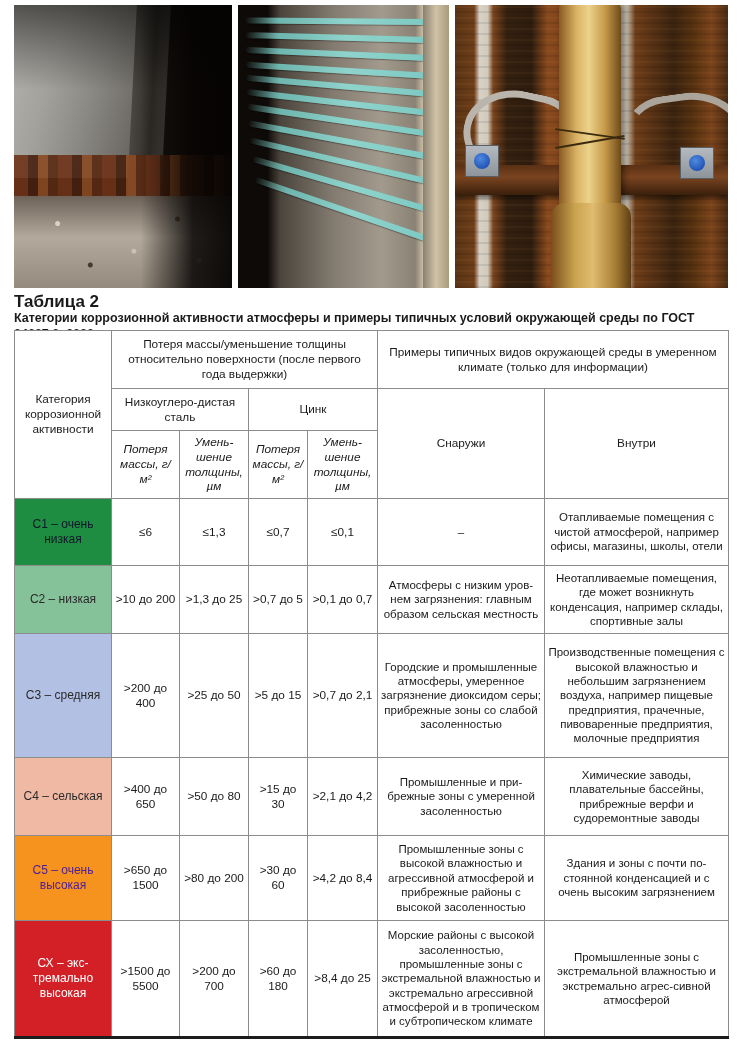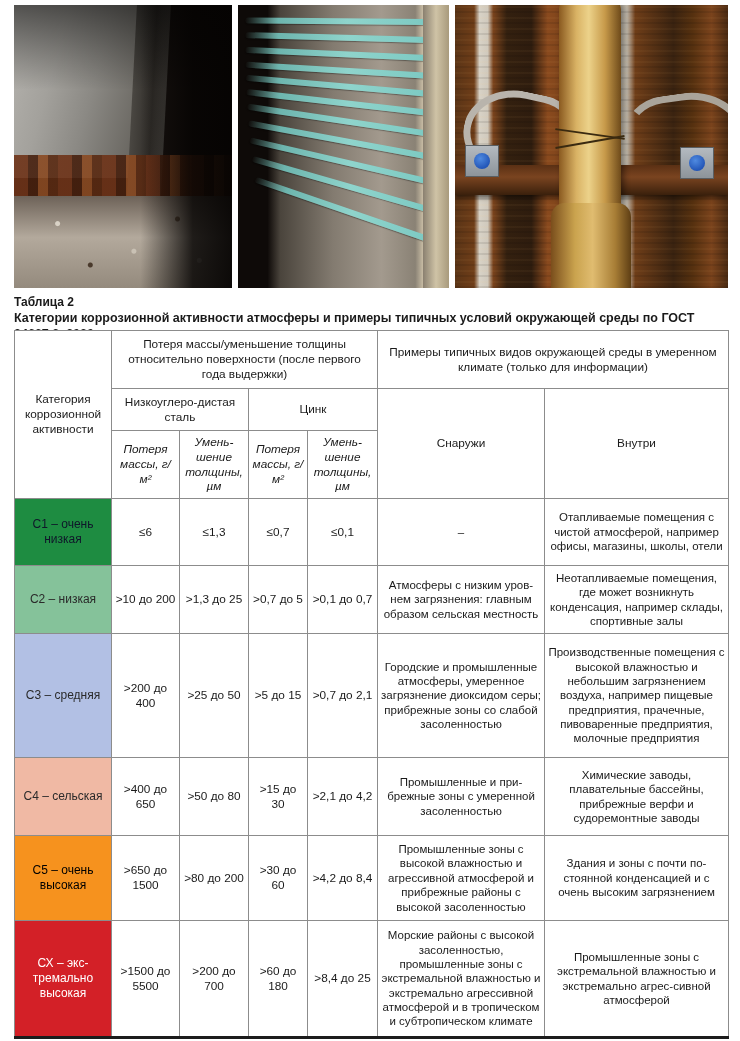--- a/index.html
+++ b/index.html
@@ -67,21 +67,21 @@
     background:linear-gradient(90deg,#8a5a20,#d9b264 28%,#ecd28a 48%,#c79a4a 74%,#6e4a1a);
     border-radius:10px; box-shadow:3px 0 6px rgba(0,0,0,.45); }
   .p3-pipe-bulge { position:absolute; left:96px; top:198px; width:80px; height:100px;
     background:linear-gradient(90deg,#7a4e1c,#caa34e 30%,#e0bc70 52%,#a87e36 80%,#5e3e14);
     border-radius:14px 14px 6px 6px; }
   .p3-tie { position:absolute; left:100px; top:128px; width:70px; height:2px; background:#3a2a10; transform:rotate(8deg); }
   .p3-tie2 { position:absolute; left:100px; top:136px; width:70px; height:2px; background:#3a2a10; transform:rotate(-10deg); }
 
   
   .caption-block { position:absolute; left:14px; top:294px; width:714px; }
-  .caption-label { font-weight:bold; font-size:12px; line-height:16px; }
+  .caption-label { font-weight:bold; font-size:17px; line-height:16px; }
   .caption-text  { font-weight:bold; font-size:12.5px; line-height:16px; }
 
   
   .tbl-wrap { position:absolute; left:14px; top:330px; width:714px; }
   table { border-collapse:collapse; table-layout:fixed; width:714px;
     border:1px solid #555; border-bottom:3px solid #1c1c1c; }
   th, td { border:1px solid #8c8c8c; text-align:center; vertical-align:middle;
     font-size:11.8px; line-height:1.25; padding:2px 3px; font-weight:normal; }
   thead th { color:#1a1a1a; background:#fff; }
   td.example { font-size:11.5px; }
@@ -205,21 +205,21 @@
         <tr class="r3">
           <td class="cat" style="background-color: rgb(240, 185, 164); color: rgb(42, 42, 42);">С4 – сельская</td>
           <td>&gt;400 до 650</td>
           <td>&gt;50 до 80</td>
           <td>&gt;15 до 30</td>
           <td>&gt;2,1 до 4,2</td>
           <td class="example">Промышленные и при-брежные зоны с умеренной засоленностью</td>
           <td class="example">Химические заводы, плавательные бассейны, прибрежные верфи и судоремонтные заводы</td>
         </tr>
         <tr class="r4">
-          <td class="cat" style="background-color: rgb(246, 146, 30); color: #000000;">С5 – очень высокая</td>
+          <td class="cat" style="background-color: rgb(246, 146, 30); color: #4c1d95;">С5 – очень высокая</td>
           <td>&gt;650 до 1500</td>
           <td>&gt;80 до 200</td>
           <td>&gt;30 до 60</td>
           <td>&gt;4,2 до 8,4</td>
           <td class="example">Промышленные зоны с высокой влажностью и агрессивной атмосферой и прибрежные районы с высокой засоленностью</td>
           <td class="example">Здания и зоны с почти по-стоянной конденсацией и с очень высоким загрязнением</td>
         </tr>
         <tr class="r5">
           <td class="cat" style="background-color: rgb(211, 32, 39); color: rgb(255, 255, 255);">СХ – экс-тремально высокая</td>
           <td>&gt;1500 до 5500</td>

